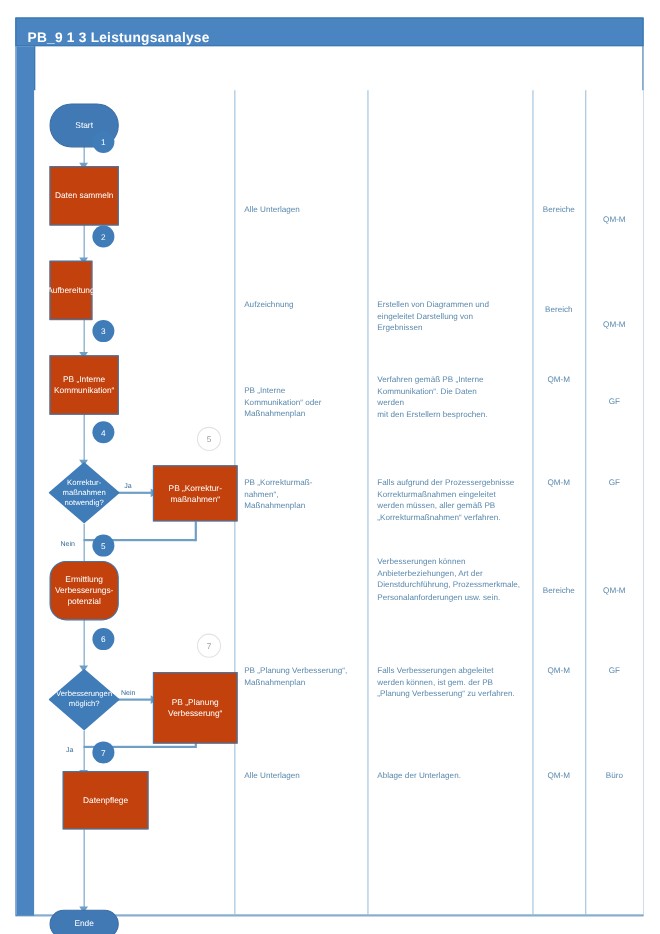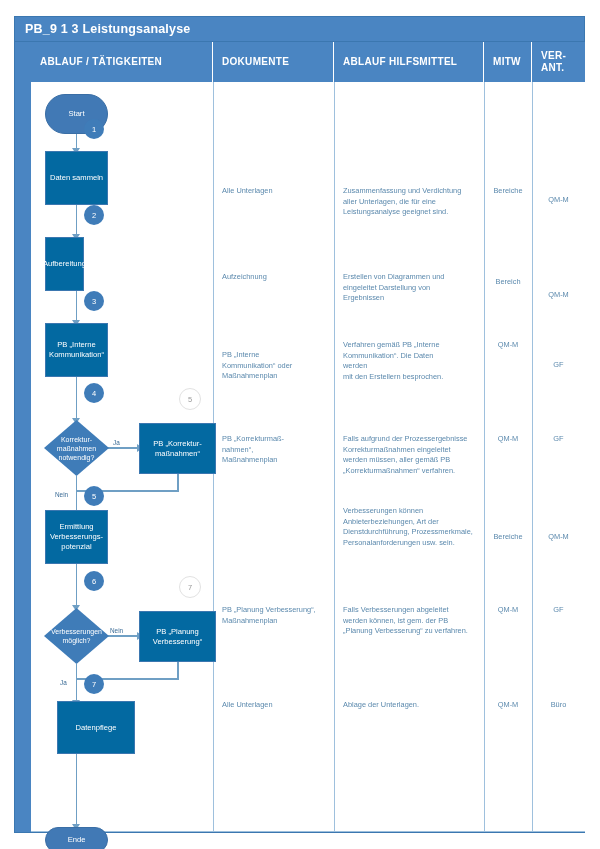--- a/index.html
+++ b/index.html
@@ -12,21 +12,21 @@
 
   
   .frame{
     position:absolute;left:14px;top:16px;width:571px;height:817px;
     border:1px solid #3b77b0;box-sizing:border-box;background:#fff;
   }
   .title-bar{
     position:absolute;left:14px;top:16px;width:571px;height:26px;
     background:#4a85c2;box-sizing:border-box;
     border:1px solid #3b77b0;
-    display:flex;align-items:center;
+    display:flex;align-items:flex-end;
   }
   .title-text{
     color:#ffffff;font-size:12.5px;font-weight:bold;
     letter-spacing:.2px;padding-left:10px;
   }
 
   
   .phase-band{
     position:absolute;left:15px;top:42px;width:16px;height:790px;
     background:#4a85c2;border-right:1px solid #3b77b0;
@@ -59,21 +59,21 @@
     position:absolute;box-sizing:border-box;
     color:#5b89ad;font-size:7.4px;line-height:10.5px;
     padding:0;white-space:pre-line;
   }
   .cell.center{text-align:center;}
 
   
   .fc{position:absolute;}
   .node{
     position:absolute;box-sizing:border-box;
-    background:#0369a1;border:1px solid #3b77b0;
+    background:#c2410c;border:1px solid #3b77b0;
     display:flex;align-items:center;justify-content:center;
     color:#ffffff;font-size:7.6px;line-height:10px;text-align:center;
     white-space:pre-line;
   }
   .node.term{border-radius:22px;background:#4179b5;border-color:#3a6ea5;}
   .diamond{
     position:absolute;background:#3f7cb8;
     display:flex;align-items:center;justify-content:center;
     color:#ffffff;font-size:7px;line-height:9px;text-align:center;
     white-space:pre-line;
@@ -111,38 +111,20 @@
   <div class="frame"></div>
 
   <div class="title-bar">
     <div class="title-text">PB_9 1 3 Leistungsanalyse</div>
   </div>
 
   <div class="phase-band">
     
   </div>
 
-  <div class="hdr-row">
-    <div class="hdr-cell" style="left:0;width:182px;">
-      <span>ABLAUF / TÄTIGKEITEN</span>
-    </div>
-    <div class="hdr-cell" style="left:182px;width:121px;">
-      <span>DOKUMENTE</span>
-    </div>
-    <div class="hdr-cell" style="left:303px;width:150px;">
-      <span>ABLAUF HILFSMITTEL</span>
-    </div>
-    <div class="hdr-cell" style="left:453px;width:48px;">
-      <span>MITW</span>
-    </div>
-    <div class="hdr-cell last" style="left:501px;width:53px;white-space:pre-line;">
-      <span>VER-
-ANT.</span>
-    </div>
-  </div>
 
   <div class="body-area">
 
     <div class="vline" style="left:182px;"></div>
     <div class="vline" style="left:303px;"></div>
     <div class="vline" style="left:453px;"></div>
     <div class="vline" style="left:501px;"></div>
     <div class="bottom-line"></div>
 
     <div class="cell" style="left:191px;top:104px;width:108px;">Alle Unterlagen</div>
@@ -150,23 +132,20 @@
     <div class="cell" style="left:191px;top:268px;width:108px;">PB „Interne
 Kommunikation“ oder
 Maßnahmenplan</div>
     <div class="cell" style="left:191px;top:352px;width:108px;">PB „Korrekturmaß-
 nahmen“,
 Maßnahmenplan</div>
     <div class="cell" style="left:191px;top:523px;width:112px;">PB „Planung Verbesserung“,
 Maßnahmenplan</div>
     <div class="cell" style="left:191px;top:618px;width:108px;">Alle Unterlagen</div>
 
-    <div class="cell" style="left:312px;top:104px;width:140px;">Zusammenfassung und Verdichtung
-aller Unterlagen, die für eine
-Leistungsanalyse geeignet sind.</div>
     <div class="cell" style="left:312px;top:190px;width:140px;">Erstellen von Diagrammen und
 eingeleitet Darstellung von
 Ergebnissen</div>
     <div class="cell" style="left:312px;top:258px;width:140px;">Verfahren gemäß PB „Interne
 Kommunikation“. Die Daten
 werden
 mit den Erstellern besprochen.</div>
     <div class="cell" style="left:312px;top:352px;width:142px;">Falls aufgrund der Prozessergebnisse
 Korrekturmaßnahmen eingeleitet
 werden müssen, aller gemäß PB
@@ -247,28 +226,28 @@
       <div class="node" style="left:14px;top:241px;width:63px;height:54px;">PB „Interne
 Kommunikation“</div>
 
       <div class="diamond" style="left:13px;top:338px;width:65px;height:56px;">Korrektur-
 maßnahmen
 notwendig?</div>
 
       <div class="node" style="left:108px;top:341px;width:77px;height:51px;">PB „Korrektur-
 maßnahmen“</div>
 
-      <div class="node" style="left:14px;top:428px;width:63px;height:54px;">Ermittlung
+      <div class="node" style="left:14px;top:428px;width:63px;height:54px;border-radius:15px;">Ermittlung
 Verbesserungs-
 potenzial</div>
 
       <div class="diamond" style="left:13px;top:526px;width:65px;height:56px;">Verbesserungen
 möglich?</div>
 
-      <div class="node" style="left:108px;top:529px;width:77px;height:51px;text-align:center;">PB „Planung
+      <div class="node" style="left:108px;top:529px;width:77px;height:65px;text-align:center;">PB „Planung
 Verbesserung“</div>
 
       <div class="node" style="left:26px;top:619px;width:78px;height:53px;">Datenpflege</div>
 
       <div class="node term" style="left:14px;top:745px;width:63px;height:26px;">Ende</div>
 
       <div class="circ" style="left:53px;top:37px;width:20px;height:20px;">1</div>
       <div class="circ" style="left:53px;top:123px;width:20px;height:20px;">2</div>
       <div class="circ" style="left:53px;top:209px;width:20px;height:20px;">3</div>
       <div class="circ" style="left:53px;top:301px;width:20px;height:20px;">4</div>

